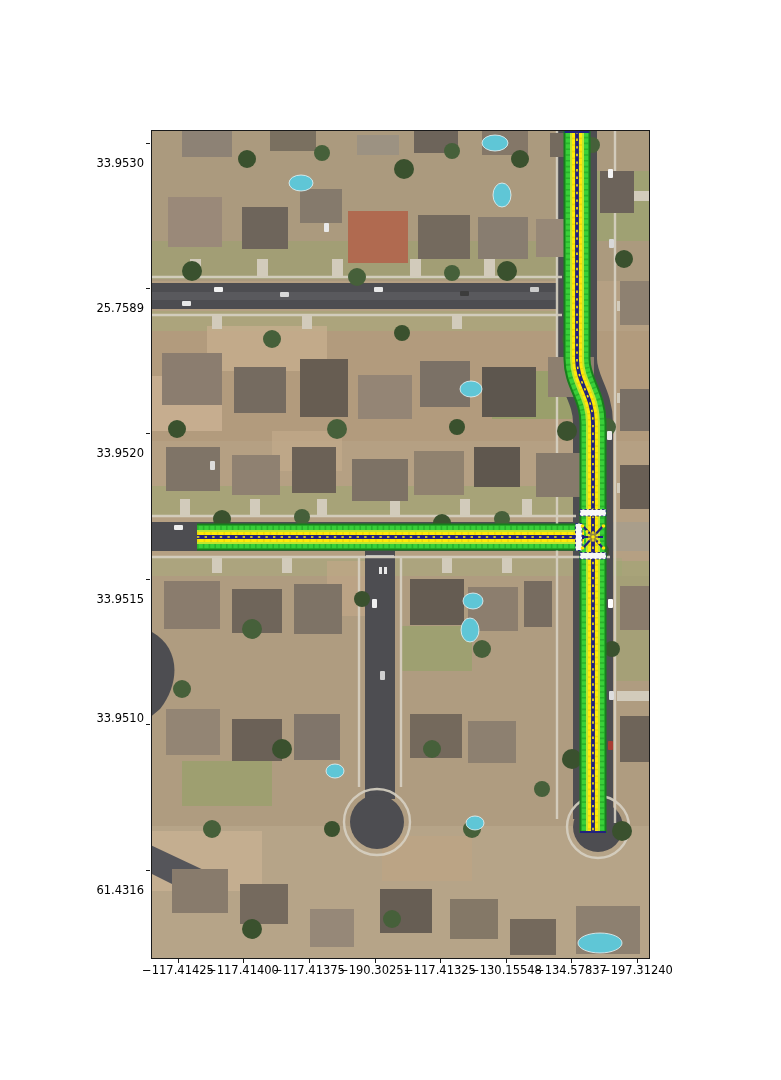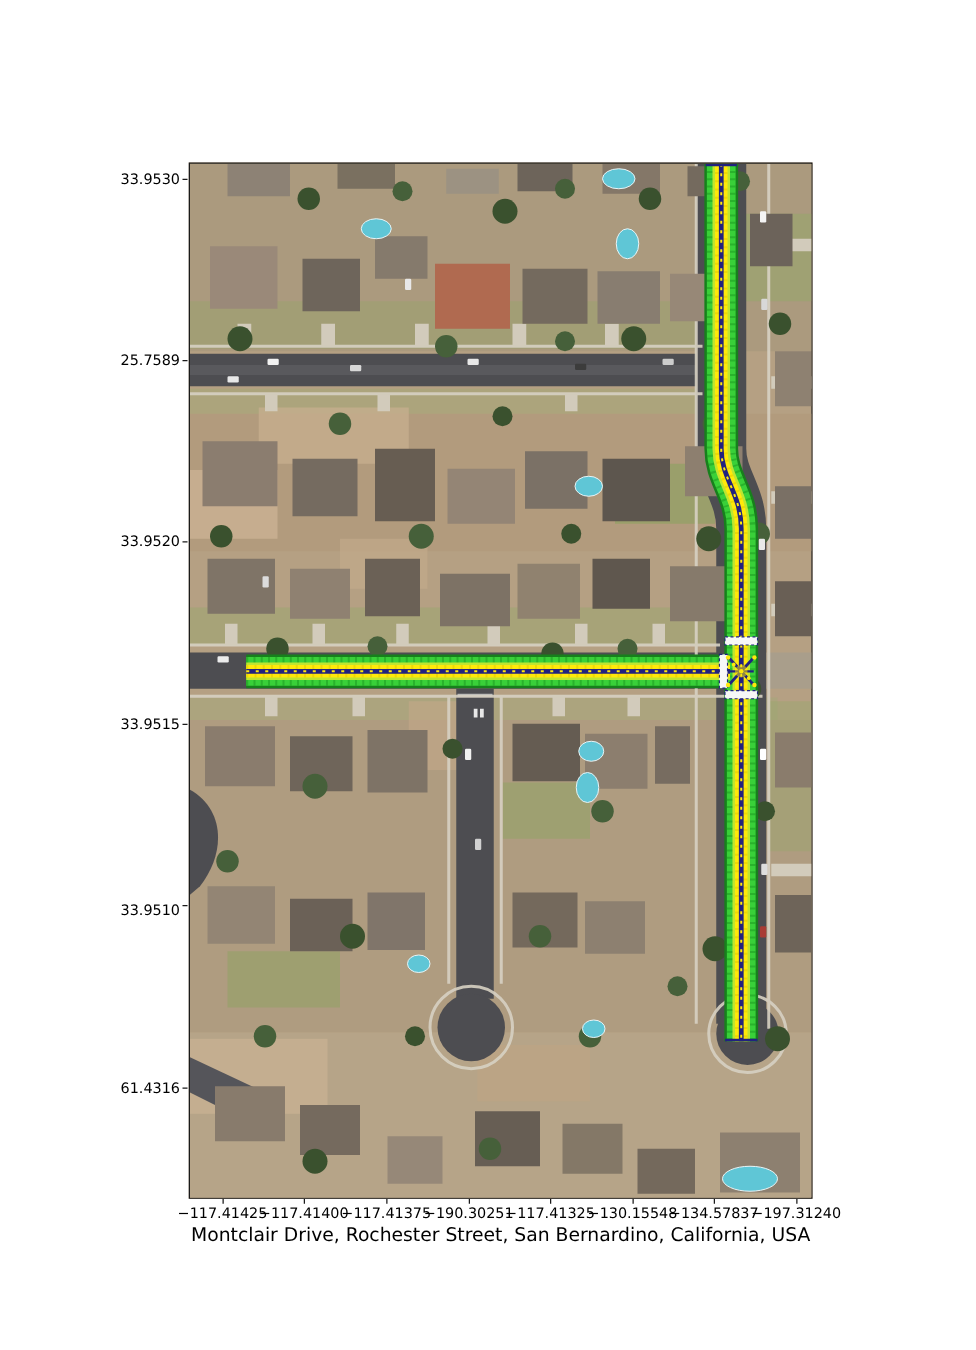--- a/index.html
+++ b/index.html
@@ -8,21 +8,21 @@
     font-family:"DejaVu Sans","Liberation Sans",sans-serif;color:#000;
     overflow:hidden;
   }
   .plot-area{
     position:absolute;left:151px;top:130px;width:499px;height:829px;
     border:1px solid #1a1a1a;box-sizing:border-box;overflow:hidden;background:#b5a083;
   }
   .plot-area svg{display:block;}
   .ytick-label{
     position:absolute;left:56px;width:88px;height:14px;line-height:14px;
-    text-align:right;font-size:11.5px;white-space:nowrap;
+    text-align:right;font-size:11.5px;white-space:nowrap;margin-top:20px;
   }
   .xtick-label{
     position:absolute;top:963px;width:72px;height:14px;line-height:14px;
     text-align:center;font-size:11.5px;white-space:nowrap;
   }
   .tickmark{position:absolute;background:#1a1a1a;}
   .tickmark.x{width:1px;height:4px;top:959px;}
   .tickmark.y{width:4px;height:1px;left:146px;}
   .title{
     position:absolute;left:151px;top:979px;width:499px;text-align:center;
@@ -38,42 +38,41 @@
   <div class="tickmark y" style="top:288px"></div>
   <div class="tickmark y" style="top:433px"></div>
   <div class="tickmark y" style="top:579px"></div>
   <div class="tickmark y" style="top:724px"></div>
   <div class="tickmark y" style="top:870px"></div>
 
   <div class="ytick-label" style="top:136px">33.9530</div>
   <div class="ytick-label" style="top:281px">25.7589</div>
   <div class="ytick-label" style="top:426px">33.9520</div>
   <div class="ytick-label" style="top:572px">33.9515</div>
-  <div class="ytick-label" style="top:721px">33.9510</div>
+  <div class="ytick-label" style="top:691px">33.9510</div>
   <div class="ytick-label" style="top:863px">61.4316</div>
 
   <div class="tickmark x" style="left:178px"></div>
   <div class="tickmark x" style="left:243px"></div>
   <div class="tickmark x" style="left:309px"></div>
   <div class="tickmark x" style="left:375px"></div>
   <div class="tickmark x" style="left:440px"></div>
   <div class="tickmark x" style="left:506px"></div>
   <div class="tickmark x" style="left:571px"></div>
   <div class="tickmark x" style="left:637px"></div>
 
   <div class="xtick-label" style="left:142px">−117.41425</div>
   <div class="xtick-label" style="left:207px">−117.41400</div>
   <div class="xtick-label" style="left:273px">−117.41375</div>
   <div class="xtick-label" style="left:339px">−190.30251</div>
   <div class="xtick-label" style="left:404px">−117.41325</div>
   <div class="xtick-label" style="left:470px">−130.15548</div>
   <div class="xtick-label" style="left:535px">−134.57837</div>
   <div class="xtick-label" style="left:601px">−197.31240</div>
 
-  <div class="title">Montclair Drive, Rochester Street, San Bernardino, California, USA</div>
 
   <div class="plot-area">
     <svg width="499" height="829" viewBox="0 0 499 829">
 
       <g>
         <rect width="499" height="829" fill="#b5a083"></rect>
         <rect x="0" y="0" width="499" height="150" fill="#ab9a7e"></rect>
         <rect x="0" y="110" width="410" height="38" fill="#9aa36e" opacity=".55"></rect>
         <rect x="0" y="180" width="410" height="22" fill="#a3a876" opacity=".5"></rect>
         <rect x="0" y="200" width="499" height="110" fill="#b29b7d"></rect>

